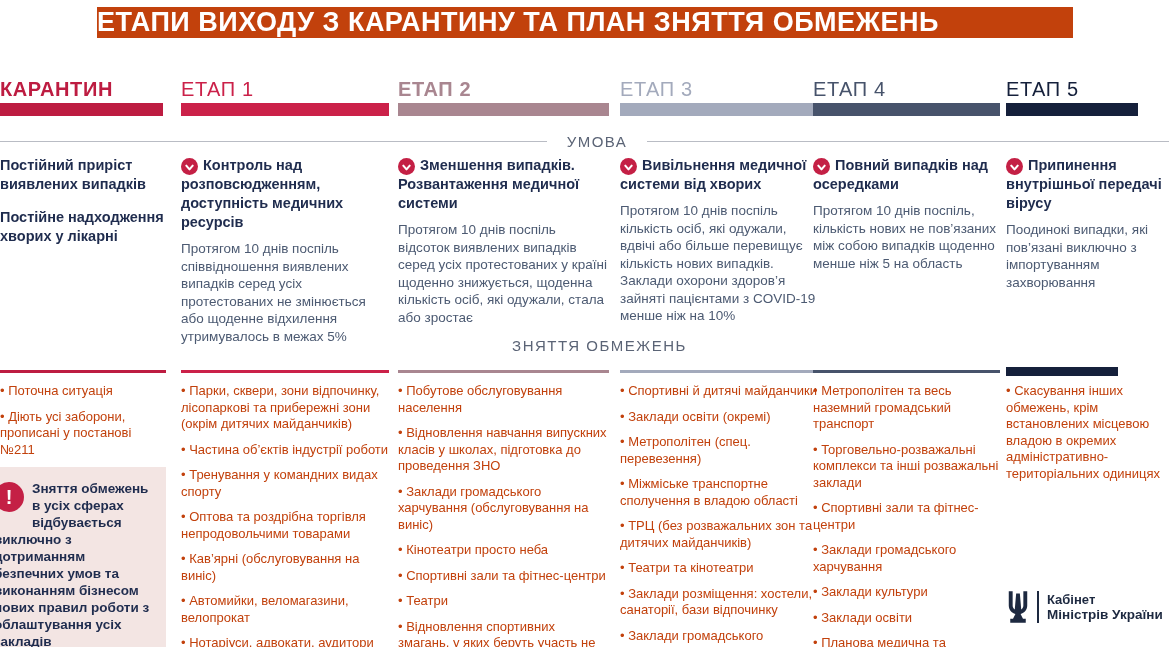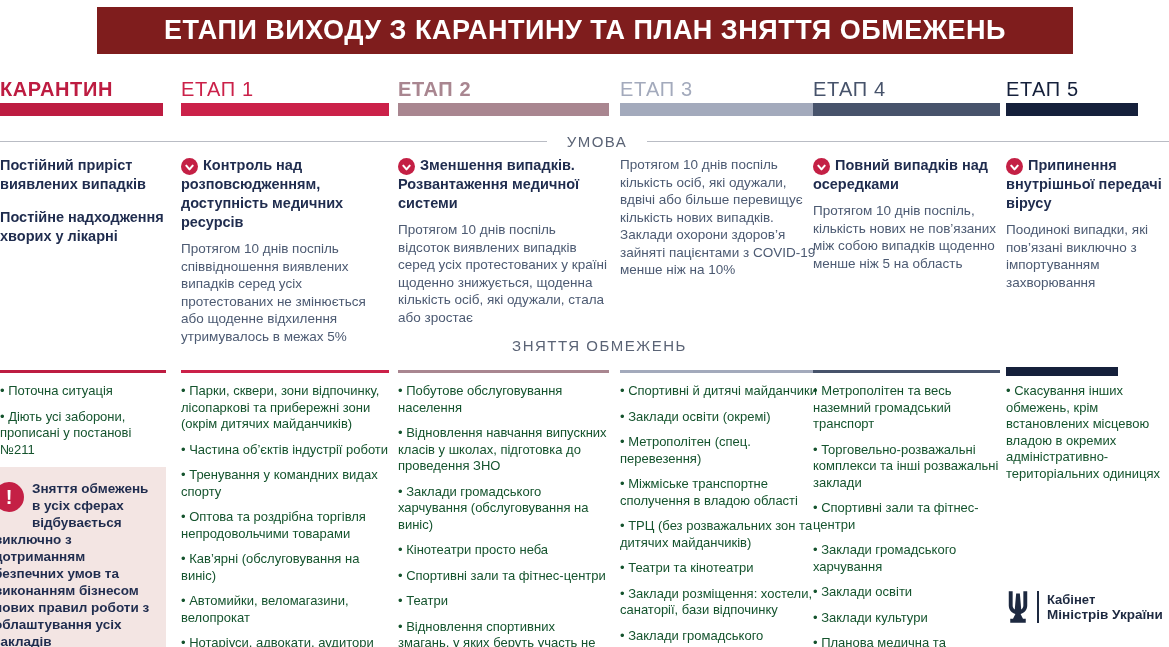--- a/index.html
+++ b/index.html
@@ -1,21 +1,21 @@
 <!DOCTYPE html>
 <html><head>
 <meta charset="utf-8">
 <style>
   * { margin:0; padding:0; box-sizing:border-box; }
   html,body { width:1169px; height:647px; }
   body { font-family:"Liberation Sans", sans-serif; background:#ffffff; overflow:hidden; position:relative; }
   .page { position:relative; width:1169px; height:647px; background:#fff; overflow:hidden; }
 
-  .banner { position:absolute; left:97px; top:7px; width:976px; height:47px;
-    background:#7f1d1d; color:#fff; display:flex; align-items:center; justify-content:center;
+  .banner { position:absolute; left:97px; top:7px; width:976px; height:31px;
+    background:#c2410c; color:#fff; display:flex; align-items:center; 
     font-size:27px; font-weight:bold; letter-spacing:0.5px; white-space:nowrap; }
 
   .column { position:absolute; top:78px; height:569px; }
   .col-label { font-size:20px; letter-spacing:0.6px; font-weight:400; height:22px; white-space:nowrap; }
   .col-label.strong { font-weight:600; }
   .col-bar { height:13px; margin-top:3px; }
 
   .cond { margin-top:40px; }
   .cond-title { font-size:14.5px; font-weight:bold; color:#1f2c4e; line-height:19px; }
   .chev { display:inline-block; width:17px; height:17px; border-radius:50%; background:#c42045;
@@ -29,21 +29,21 @@
   .umova-divider .line { flex:1; height:1px; background:#b9bcc4; }
   .umova-divider .lbl { padding:0 20px; font-size:15px; letter-spacing:1.5px; color:#5b6476; }
 
   .lifting-heading { position:absolute; left:15px; top:337px; width:1169px; text-align:center;
     font-size:15px; letter-spacing:1.5px; color:#5b6476; }
 
   .restr-divider { position:absolute; top:292px; left:0; height:3px; width:100%; }
   .restr-divider.thick { top:289px; height:9px; }
 
   .restr-list { position:absolute; top:305px; left:0; right:0; list-style:none; }
-  .restr-list li { font-size:13px; line-height:16.5px; color:#14532d; margin-bottom:9px; }
+  .restr-list li { font-size:13px; line-height:16.5px; color:#c2410c; margin-bottom:9px; }
   .restr-list li::before { content:"• "; }
 
   .warning-box { position:absolute; left:-16px; top:467px; width:182px; background:#f3e5e3;
     padding:13px 10px 13px 10px; }
   .warning-box .excl { float:left; width:30px; height:30px; border-radius:50%; background:#c42045;
     color:#fff; font-weight:bold; font-size:20px; text-align:center; line-height:30px;
     margin:2px 8px 4px 0; }
   .warning-box .wtext { font-size:13.5px; font-weight:bold; color:#1f2c4e; line-height:17px; }
 
   .gov-logo { position:absolute; left:1006px; top:590px; display:flex; align-items:center; }
@@ -122,20 +122,23 @@
         <li>Спортивні зали та фітнес-центри</li>
         <li>Театри</li>
         <li>Відновлення спортивних змагань, у яких беруть участь не більше 50 осіб без глядачів</li>
       </ul>
   </div>
 
   <div class="column" style="left:620px; width:197px;">
     <div class="col-label" style="color: rgb(163, 170, 188);">ЕТАП 3</div>
     <div class="col-bar" style="background-color: rgb(163, 170, 188);"></div>
     <div class="cond">
+      <div class="cond-title"><span class="chev"><svg viewBox="0 0 24 24" width="11" height="11">
+              <path d="M5 8 L12 16 L19 8" stroke="#fff" stroke-width="4.5" fill="none" stroke-linecap="round" stroke-linejoin="round"></path>
+            </svg></span><span>Вивільнення медичної системи від хворих</span></div>
       <div class="cond-body">Протягом 10 днів поспіль кількість осіб, які одужали, вдвічі або більше перевищує кількість нових випадків. Заклади охорони здоров’я зайняті пацієнтами з COVID-19 менше ніж на 10%</div>
     </div>
     <div class="restr-divider" style="background-color: rgb(163, 170, 188);"></div>
     <ul class="restr-list">
         <li>Спортивні й дитячі майданчики</li>
         <li>Заклади освіти (окремі)</li>
         <li>Метрополітен (спец. перевезення)</li>
         <li>Міжміське транспортне сполучення в владою області</li>
         <li>ТРЦ (без розважальних зон та дитячих майданчиків)</li>
         <li>Театри та кінотеатри</li>
@@ -152,22 +155,22 @@
               <path d="M5 8 L12 16 L19 8" stroke="#fff" stroke-width="4.5" fill="none" stroke-linecap="round" stroke-linejoin="round"></path>
             </svg></span><span>Повний випадків над осередками</span></div>
       <div class="cond-body">Протягом 10 днів поспіль, кількість нових не пов’язаних між собою випадків щоденно менше ніж 5 на область</div>
     </div>
     <div class="restr-divider" style="background-color: rgb(71, 83, 107);"></div>
     <ul class="restr-list">
         <li>Метрополітен та весь наземний громадський транспорт</li>
         <li>Торговельно-розважальні комплекси та інші розважальні заклади</li>
         <li>Спортивні зали та фітнес-центри</li>
         <li>Заклади громадського харчування</li>
+        <li>Заклади культури</li>
         <li>Заклади освіти</li>
-        <li>Заклади культури</li>
         <li>Планова медична та стоматологічна допомога</li>
       </ul>
   </div>
 
   <div class="column" style="left:1006px; width:160px;">
     <div class="col-label" style="color: rgb(21, 32, 59);">ЕТАП 5</div>
     <div class="col-bar" style="width: 132px; background-color: rgb(21, 32, 59);"></div>
     <div class="cond">
       <div class="cond-title"><span class="chev"><svg viewBox="0 0 24 24" width="11" height="11">
               <path d="M5 8 L12 16 L19 8" stroke="#fff" stroke-width="4.5" fill="none" stroke-linecap="round" stroke-linejoin="round"></path>

